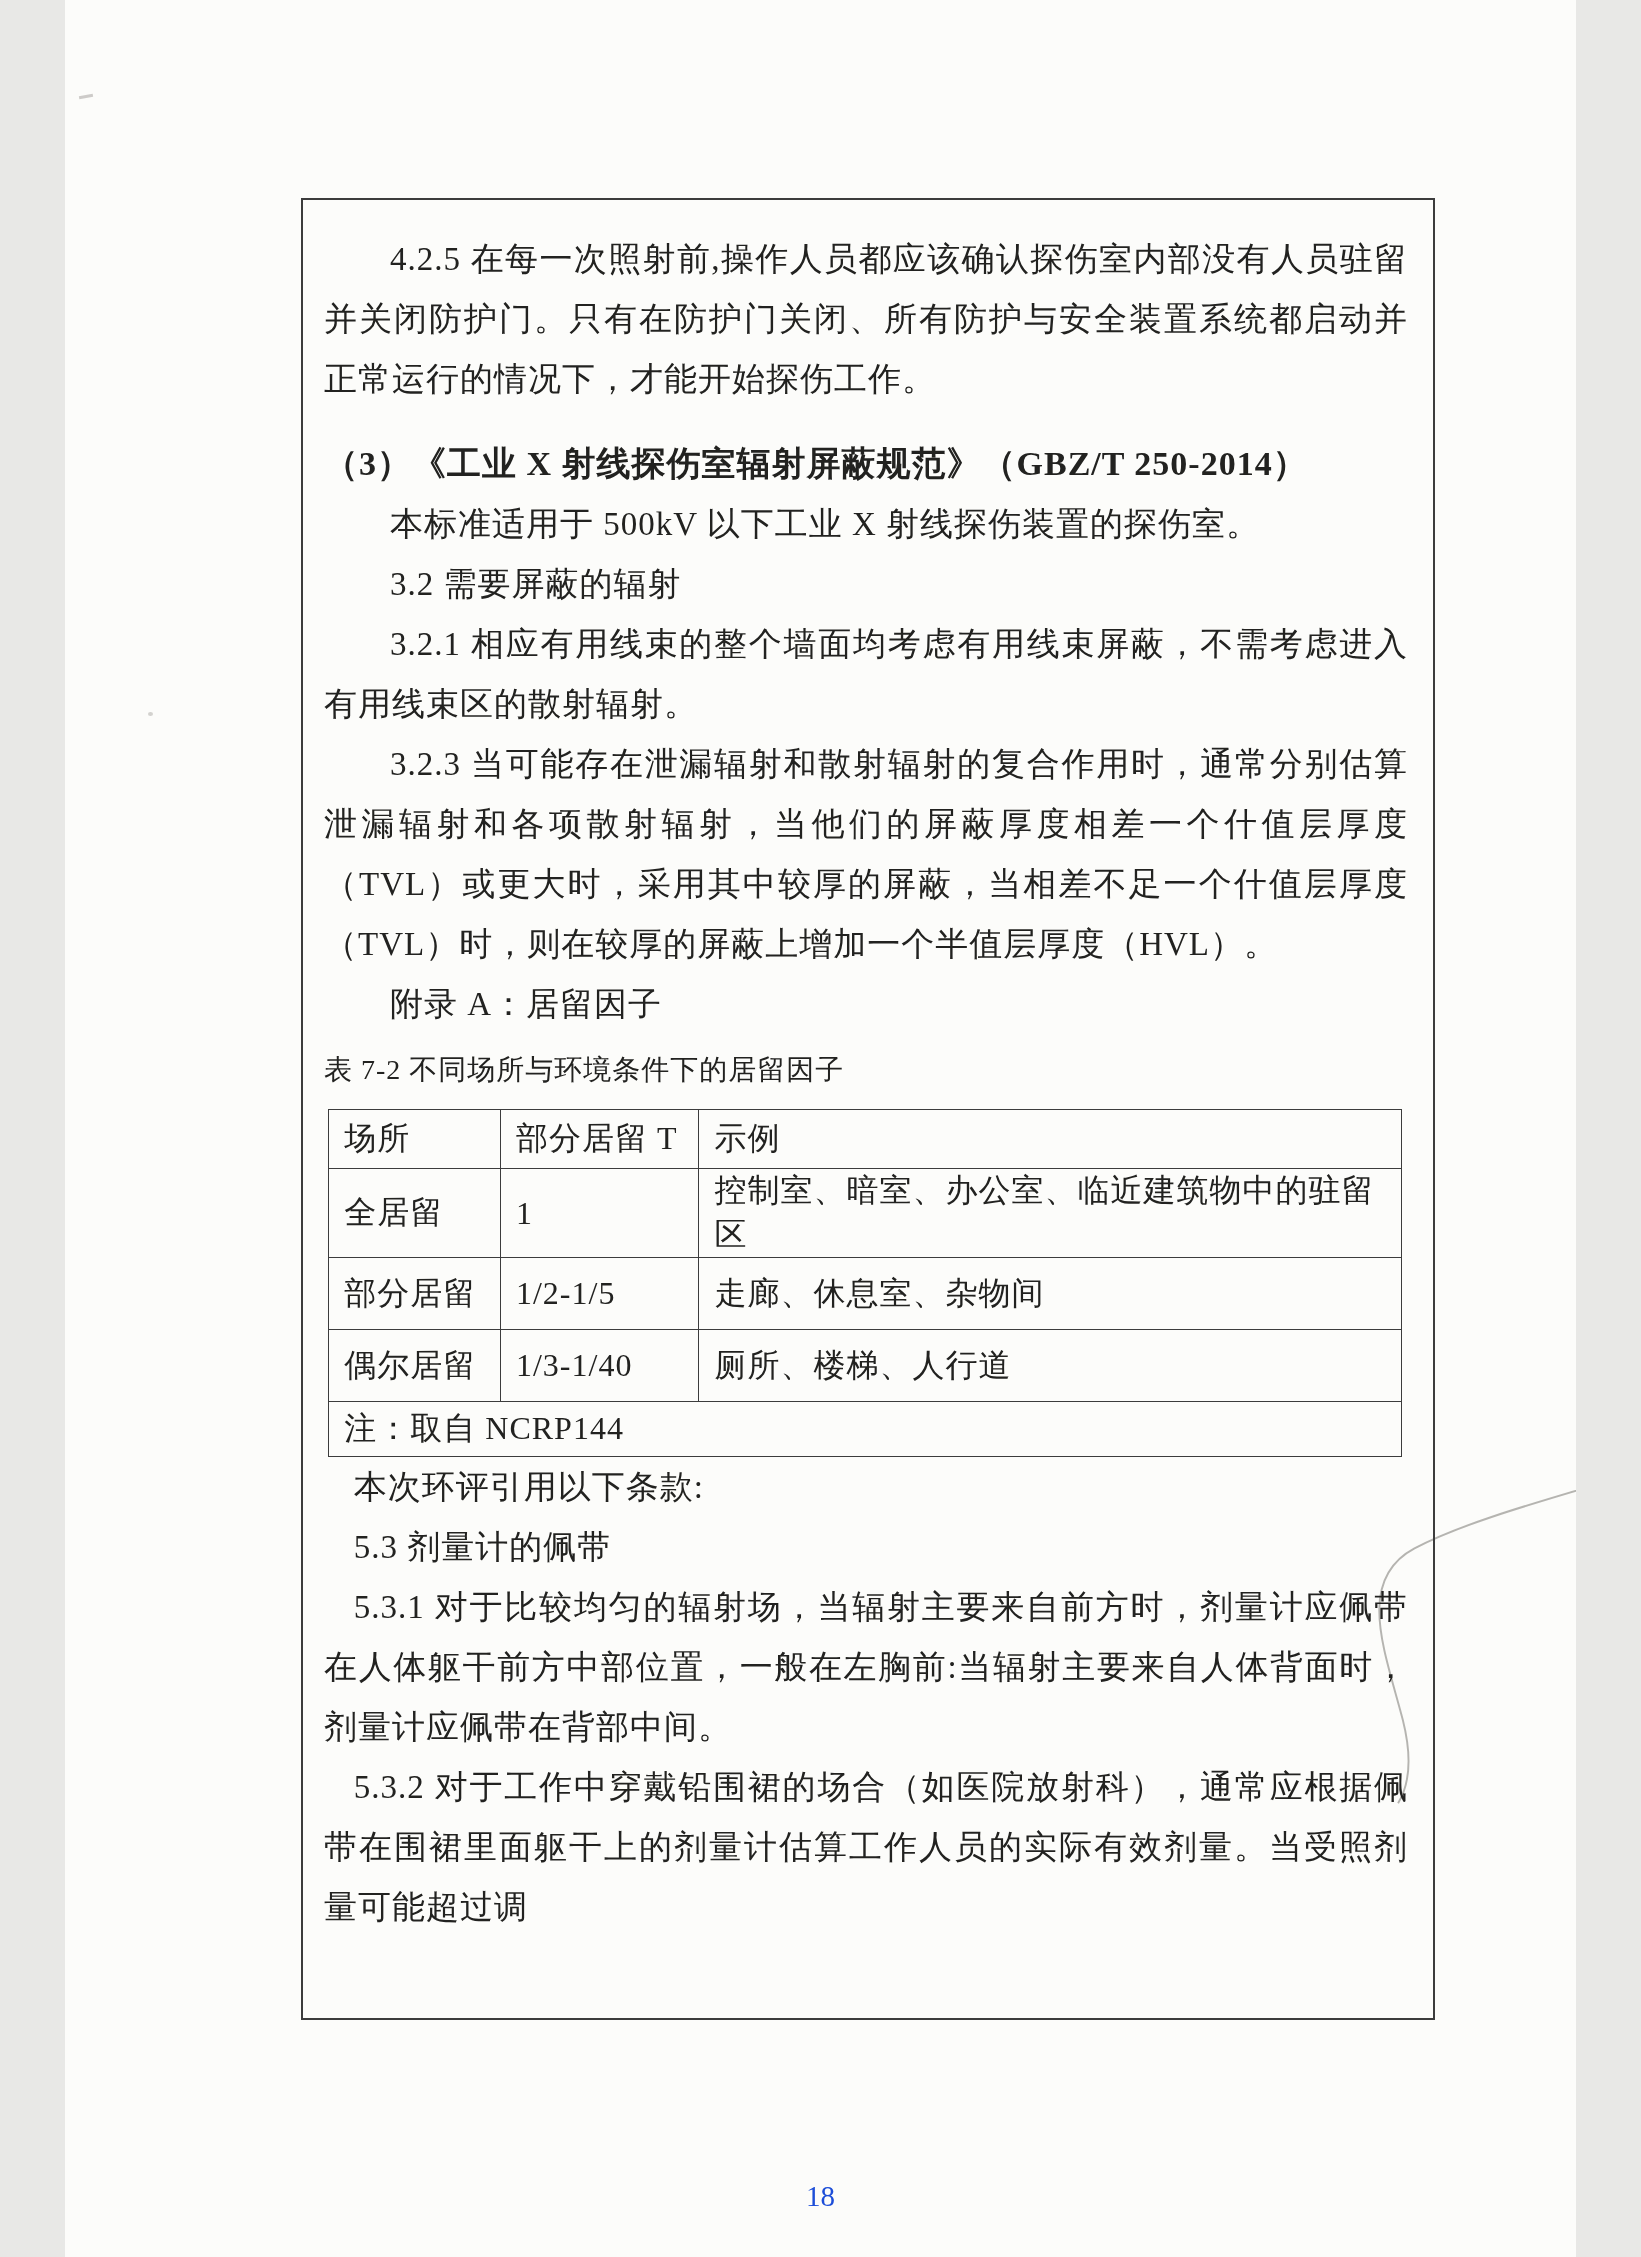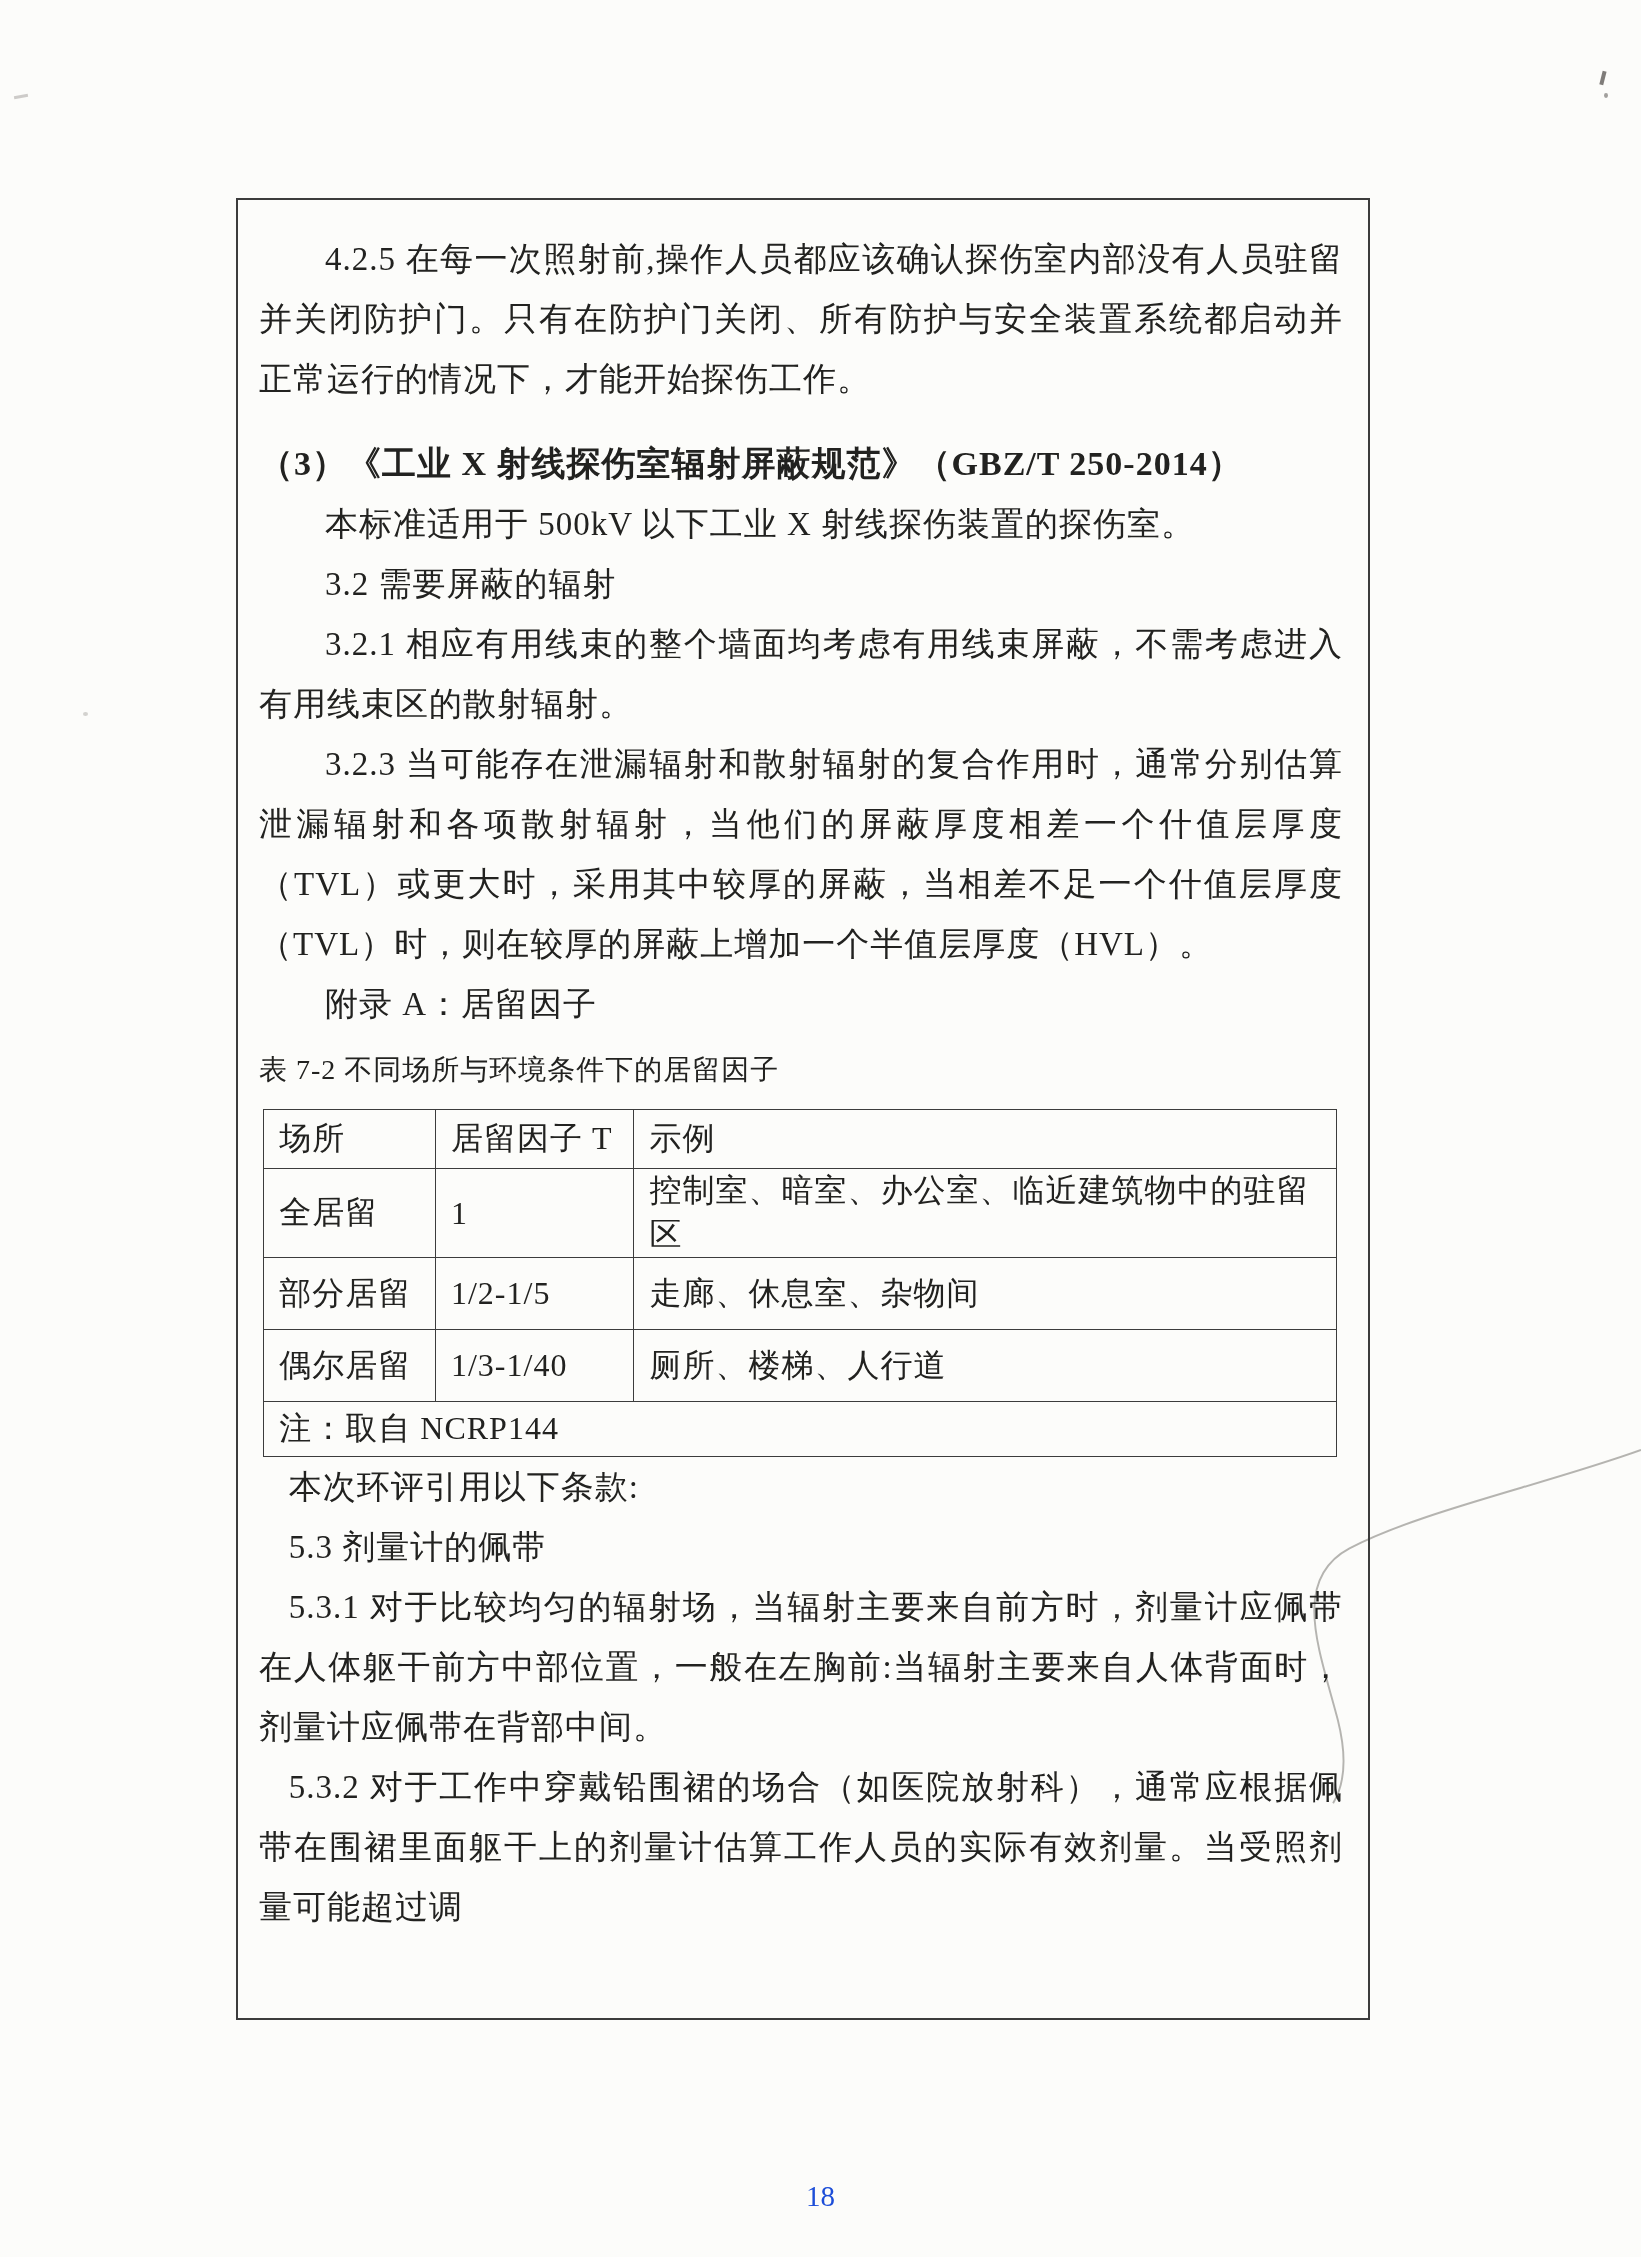--- a/index.html
+++ b/index.html
@@ -2,21 +2,21 @@
 <html><head>
 <meta charset="utf-8">
 <style>
   html, body {
     margin: 0;
     padding: 0;
     background: #e8e8e6;
   }
   .page {
     position: relative;
-    width: 1641px;
+    width: 1511px;
     height: 2257px;
     margin: 0 auto;
     background: #fcfcfa;
     font-family: "Liberation Serif", "DejaVu Serif", serif;
     color: #222220;
     overflow: hidden;
   }
   .content-box {
     position: absolute;
     left: 236px;
@@ -166,21 +166,21 @@
 
     <table class="occupancy">
       <colgroup>
         <col class="col-place">
         <col class="col-factor">
         <col class="col-example">
       </colgroup>
       <tbody>
         <tr class="head-row">
           <th>场所</th>
-          <th>居留因子 T</th>
+          <th>部分居留 T</th>
           <th>示例</th>
         </tr>
         <tr class="data-row">
           <td>全居留</td>
           <td>1</td>
           <td>控制室、暗室、办公室、临近建筑物中的驻留区</td>
         </tr>
         <tr class="data-row">
           <td>部分居留</td>
           <td>1/2-1/5</td>

